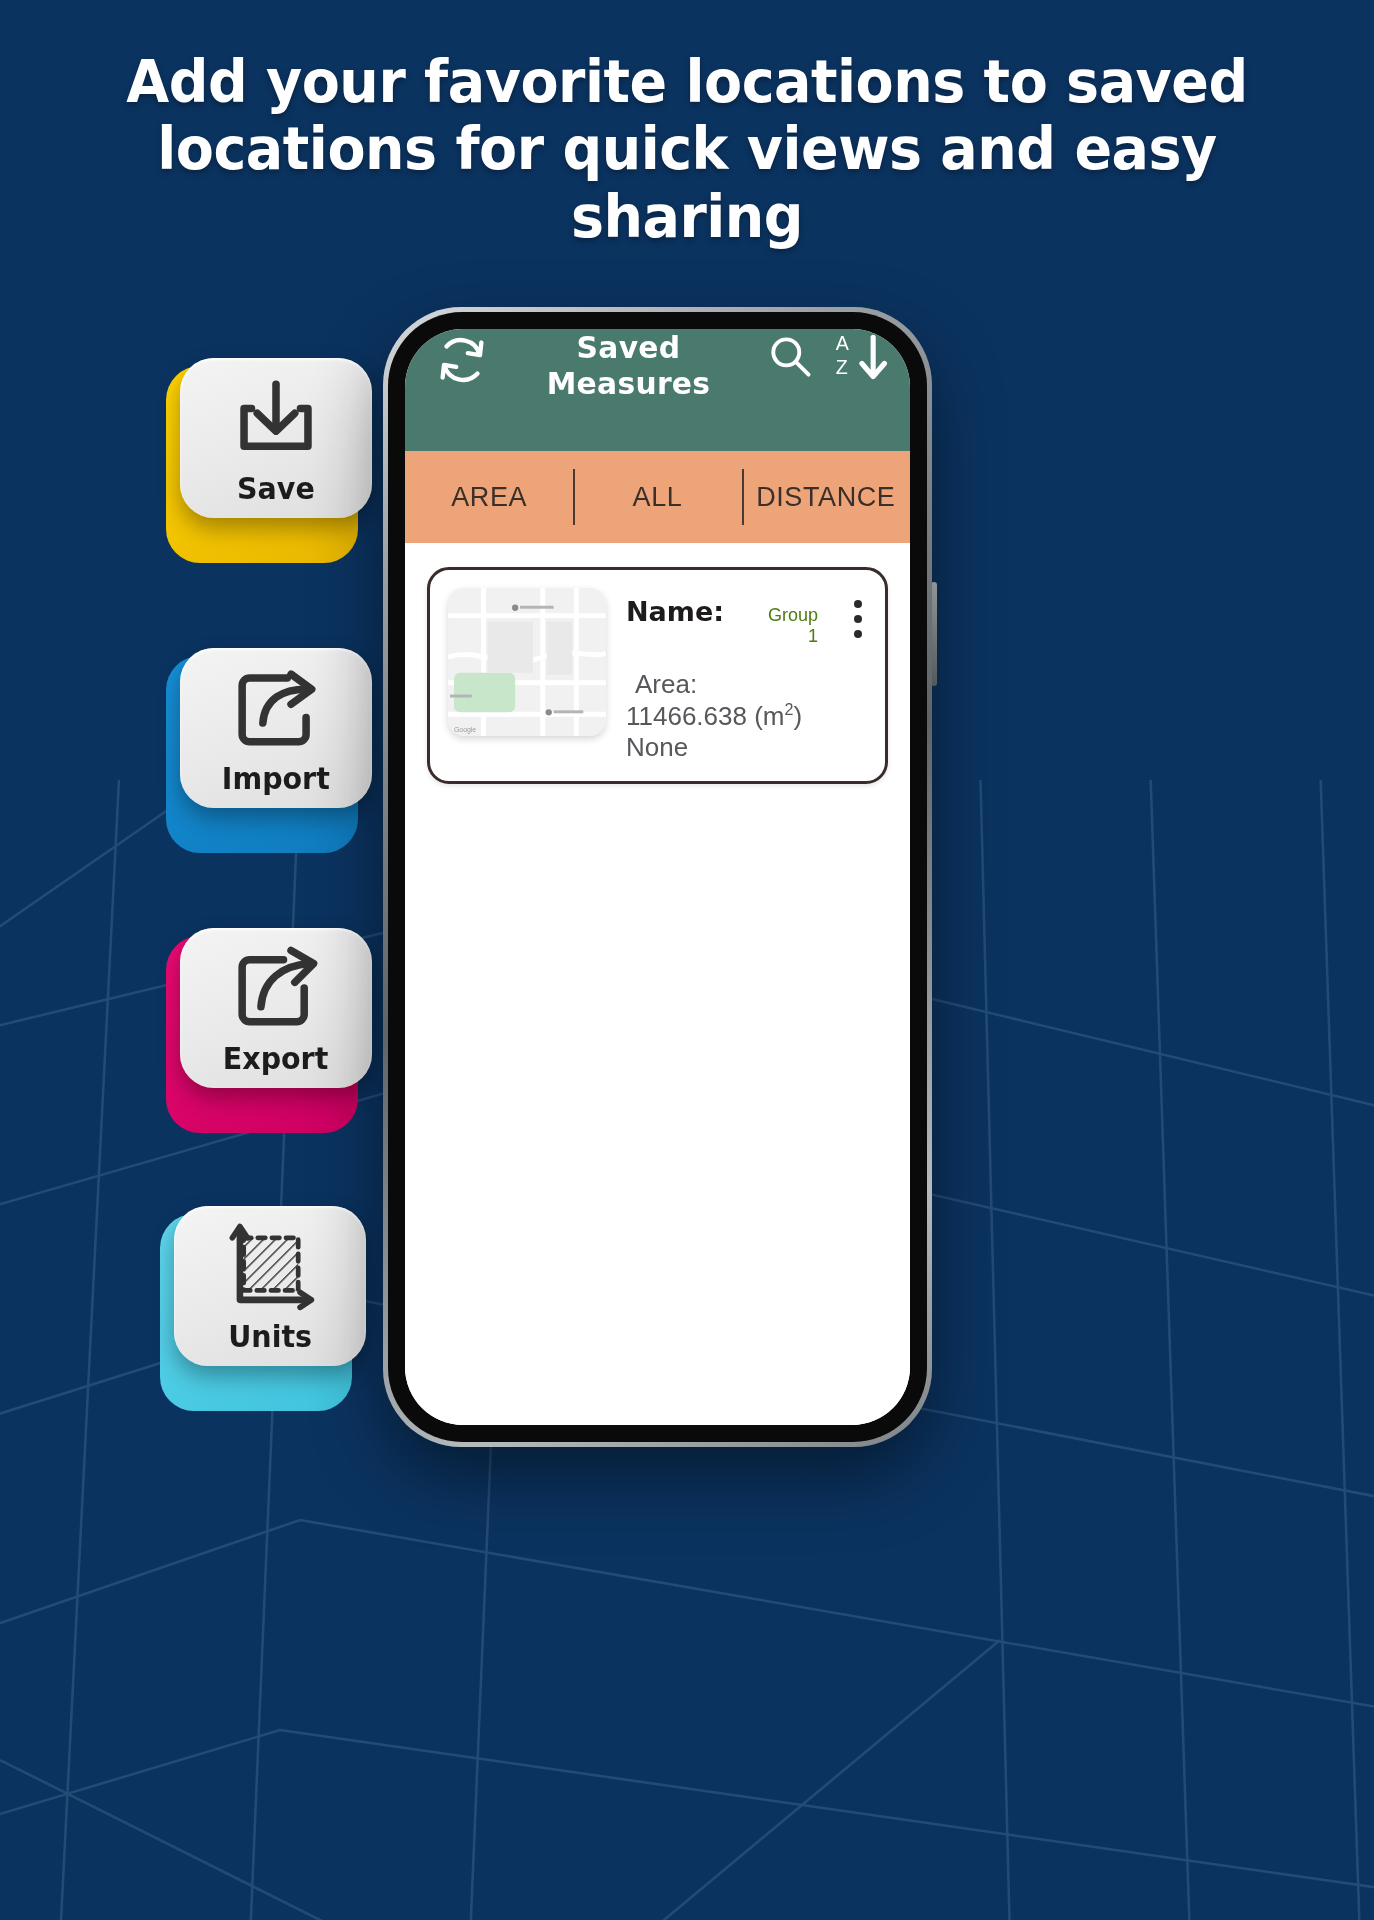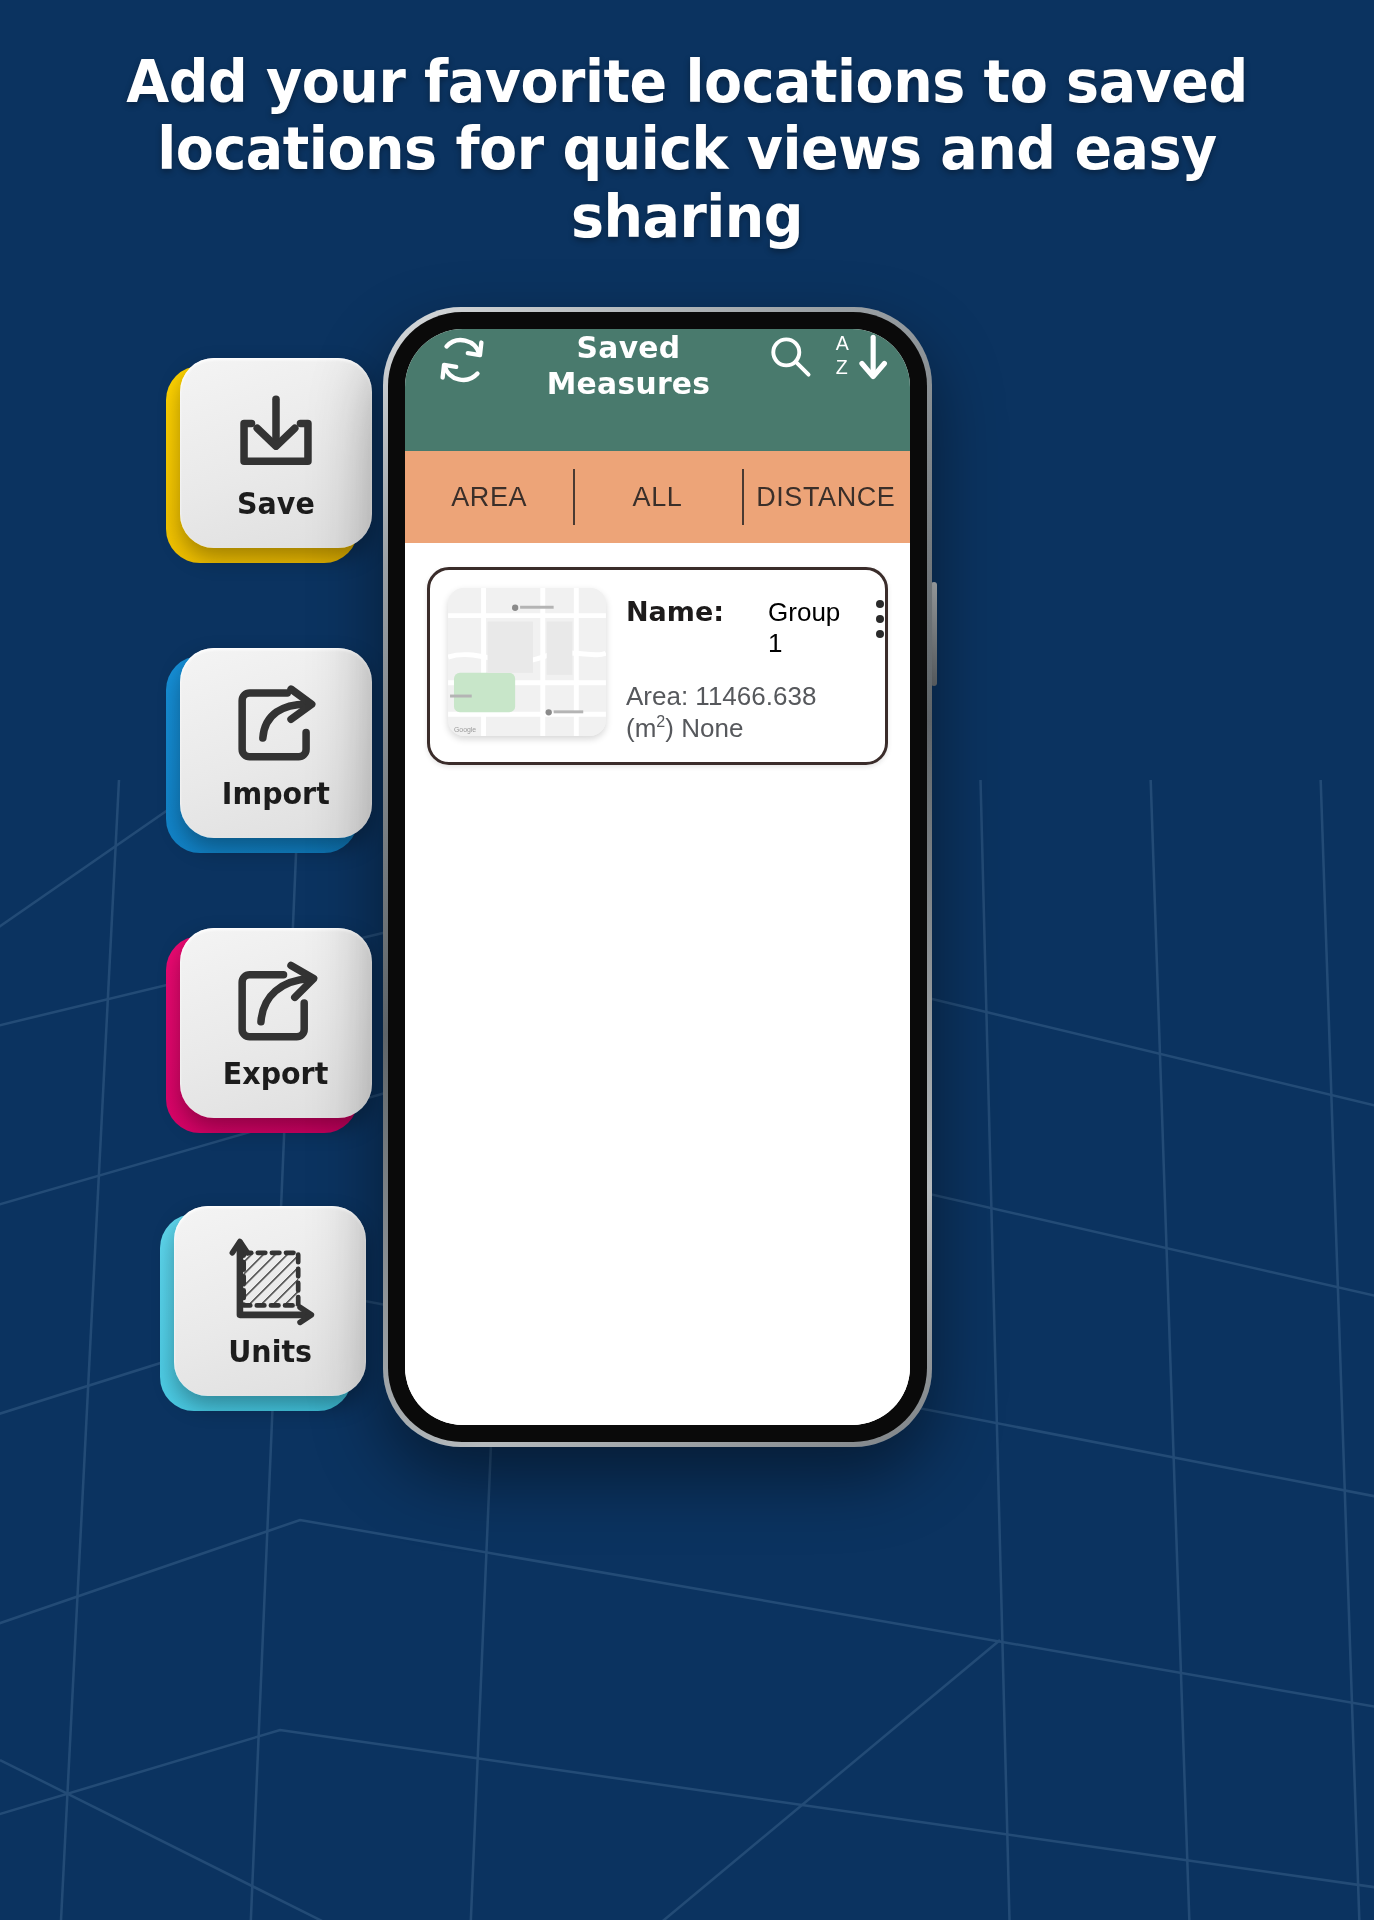--- a/index.html
+++ b/index.html
@@ -57,21 +57,21 @@
   }
   .feature .shadowplate {
     position: absolute;
     left: 8px; top: 8px;
     width: 192px; height: 197px;
     border-radius: 34px;
   }
   .feature .tile {
     position: absolute;
     left: 22px; top: 0px;
-    width: 192px; height: 190px;
+    width: 192px; height: 160px;
     border-radius: 34px;
     background: linear-gradient(160deg, #f4f4f4 0%, #e9e9e9 55%, #dedede 100%);
     box-shadow: 0 10px 22px rgba(0,0,0,0.33), inset 0 2px 3px rgba(255,255,255,0.95);
     display: flex;
     flex-direction: column;
     align-items: center;
     justify-content: center;
     gap: 6px;
   }
   .feature .tile .glyph {
@@ -215,27 +215,29 @@
     gap: 44px;
     margin-bottom: 22px;
   }
   .lbl-name {
     font-family: "DejaVu Sans", sans-serif;
     font-weight: bold;
     font-size: 27px;
     color: #1d1b1b;
   }
   .val-name {
-    font-size: 26px;
-    color: #000000;
+    font-size: 18px;
+    color: #4d7c0f;
+    text-align: right;
   }
   .row-area {
     font-size: 26px;
     color: #56585c;
     margin-bottom: 20px;
+    margin-left: 9px;
   }
   .row-area sup { font-size: 0.62em; vertical-align: super; }
   .row-none {
     font-size: 26px;
     color: #56585c;
   }
   .kebab {
     flex: 0 0 auto;
     width: 40px;
     display: flex;

